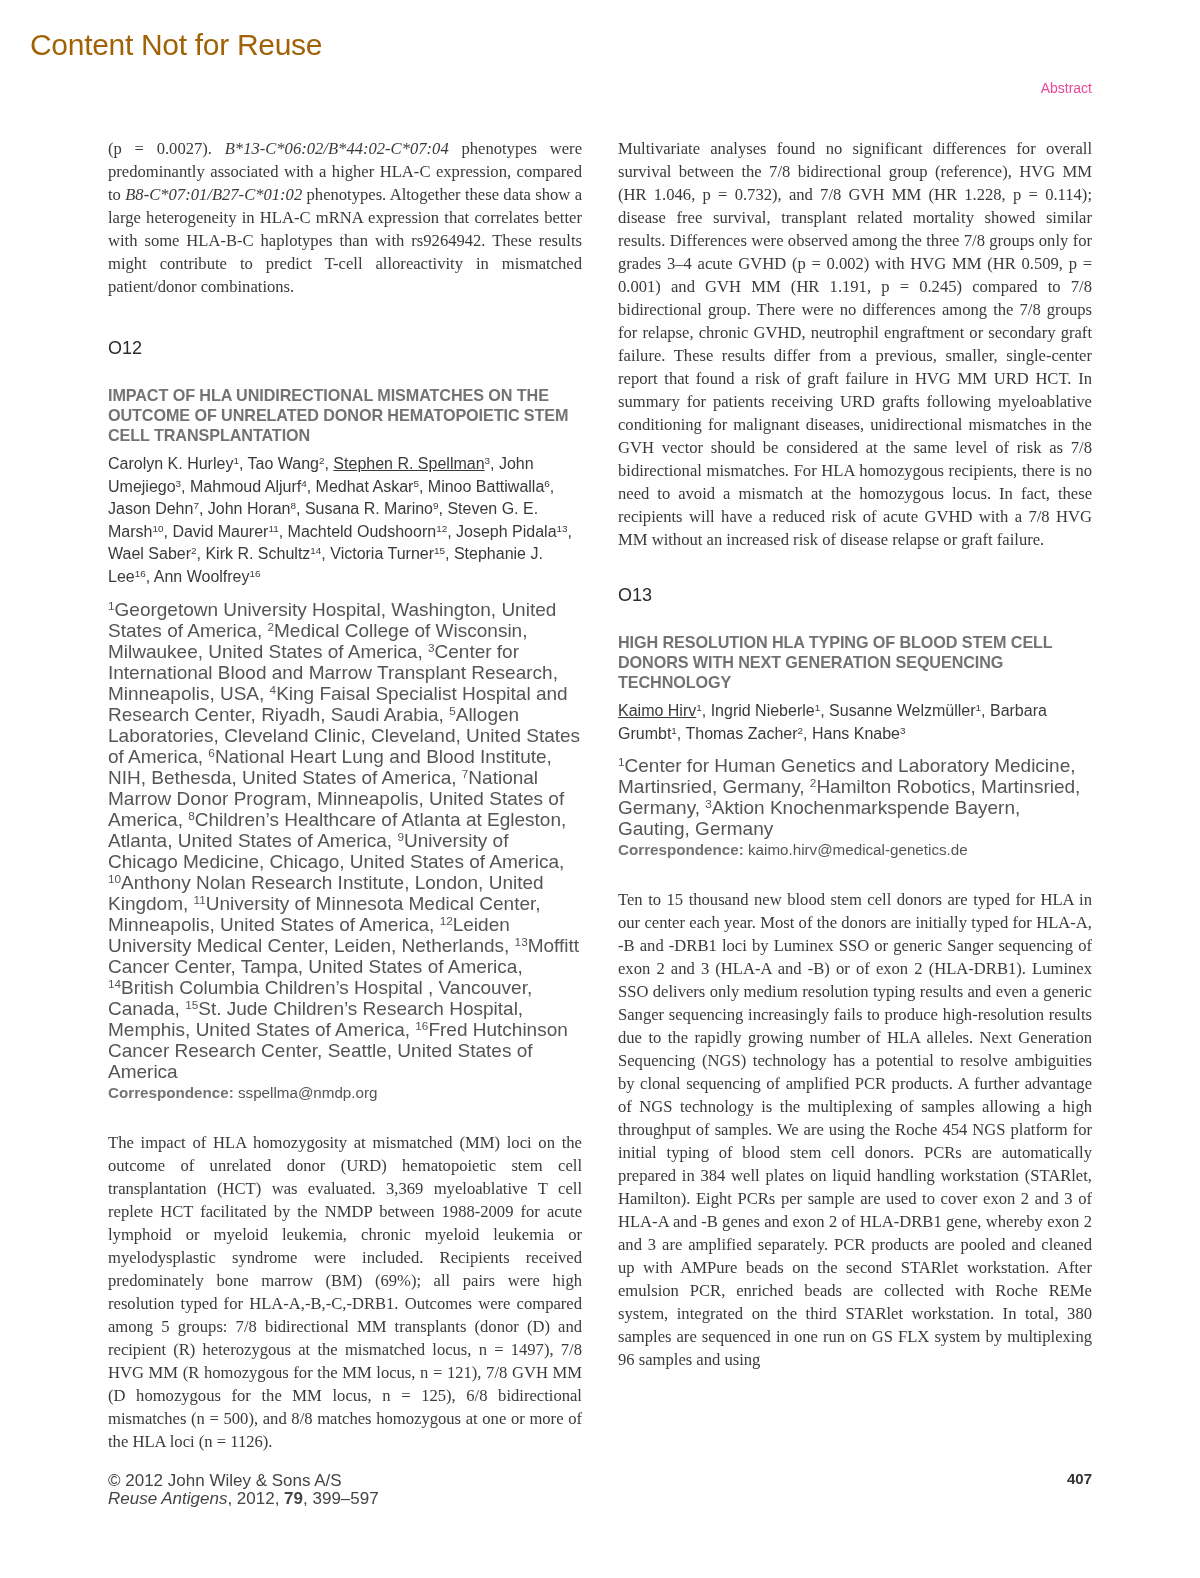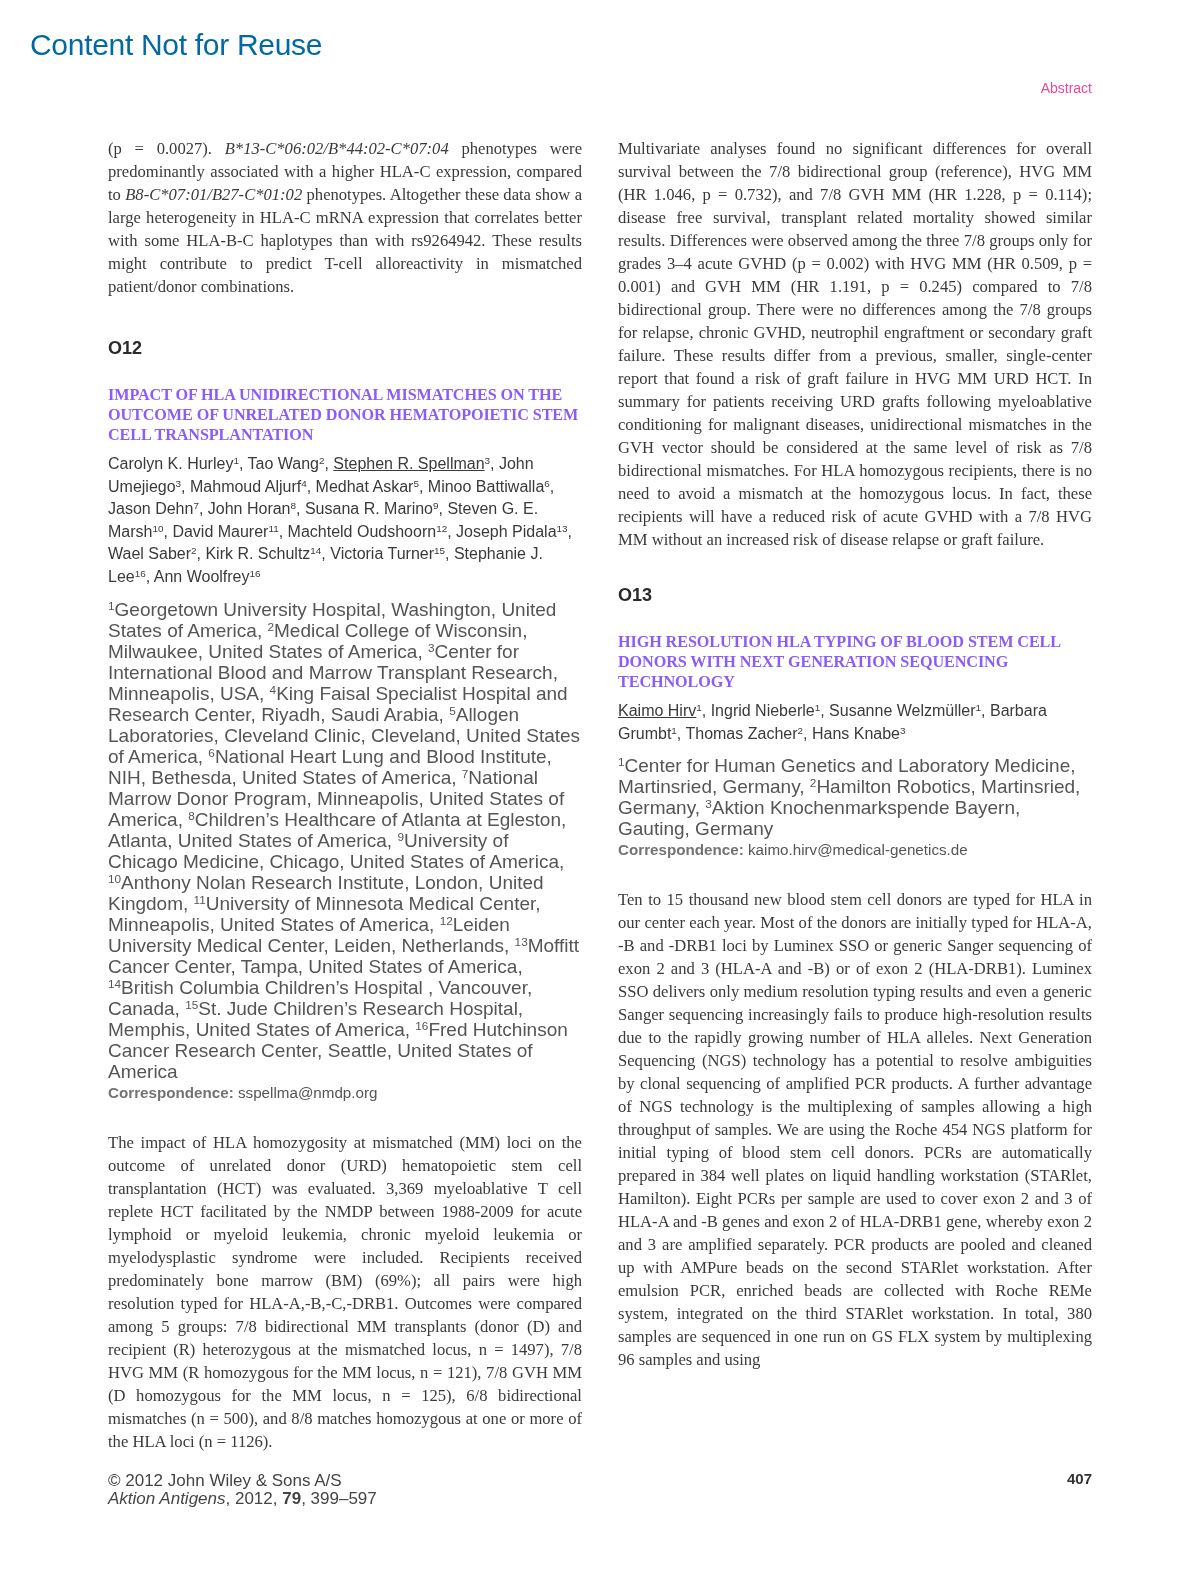--- a/index.html
+++ b/index.html
@@ -1,24 +1,24 @@
 <!DOCTYPE html>
 <html><head>
 <meta charset="utf-8">
 <style>
   html, body { margin: 0; padding: 0; background: #ffffff; }
   body { width: 1200px; height: 1578px; position: relative; overflow: hidden; color: #333333; }
-  .watermark { position: absolute; left: 30px; top: 28px; font-family: "Liberation Sans", sans-serif; font-size: 30px; color: #0369a1; letter-spacing: -0.3px; }
+  .watermark { position: absolute; left: 30px; top: 28px; font-family: "Liberation Sans", sans-serif; font-size: 30px; color: #a16207; letter-spacing: -0.3px; }
   .running-head { position: absolute; right: 108px; top: 80px; font-family: "Liberation Sans", sans-serif; font-size: 14px; color: #ec4899; }
   .col { position: absolute; top: 137px; width: 474px; }
   .col-left { left: 108px; }
   .col-right { left: 618px; }
   .body-text { font-family: "Liberation Serif", serif; font-size: 16.6px; line-height: 23px; text-align: justify; color: #3a3a3a; hyphens: auto; margin: 0; }
-  .abstract-id { font-family: "Liberation Sans", sans-serif; font-weight: bold; font-size: 18px; color: #2a2a2a; margin: 0; }
-  .abstract-title { font-family: Liberation Serif, serif; font-weight: bold; font-size: 16.2px; line-height: 20px; color: #8b5cf6; margin: 0; letter-spacing: -0.1px; }
+  .abstract-id { font-family: "Liberation Sans", sans-serif; font-weight: normal; font-size: 18px; color: #2a2a2a; margin: 0; }
+  .abstract-title { font-family: Liberation Sans, sans-serif; font-weight: bold; font-size: 16.2px; line-height: 20px; color: #737373; margin: 0; letter-spacing: -0.1px; }
   .authors { font-family: "Liberation Sans", sans-serif; font-size: 16px; line-height: 22.6px; color: #3a3a3a; margin: 0; }
   .authors .presenter { text-decoration: underline; }
   .affil { font-family: "Liberation Sans", sans-serif; font-size: 19px; line-height: 21px; color: #555; margin: 0; }
   .corr { font-family: "Liberation Sans", sans-serif; font-size: 15.2px; line-height: 21px; color: #555; margin: 0; }
   .corr b { color: #737373; }
   sup { font-size: 0.62em; line-height: 0; vertical-align: 0.55em; }
   .foot-left { position: absolute; left: 108px; top: 1472px; font-family: "Liberation Sans", sans-serif; font-size: 17px; line-height: 18px; color: #444; }
   .page-num { position: absolute; right: 108px; top: 1470px; font-family: "Liberation Sans", sans-serif; font-weight: bold; font-size: 15px; color: #333; }
 </style>
 </head>
@@ -58,15 +58,15 @@
   <p class="affil" style="margin-top:10px;">
     <span><sup>1</sup><span>Center for Human Genetics and Laboratory Medicine, Martinsried, Germany</span></span>, <span><sup>2</sup><span>Hamilton Robotics, Martinsried, Germany</span></span>, <span><sup>3</sup><span>Aktion Knochenmarkspende Bayern, Gauting, Germany</span></span>
   </p>
   <p class="corr"><b>Correspondence:</b> <span>kaimo.hirv@medical-genetics.de</span></p>
 
   <p class="body-text" style="margin-top:28px;">Ten to 15 thousand new blood stem cell donors are typed for HLA in our center each year. Most of the donors are initially typed for HLA-A, -B and -DRB1 loci by Luminex SSO or generic Sanger sequencing of exon 2 and 3 (HLA-A and -B) or of exon 2 (HLA-DRB1). Luminex SSO delivers only medium resolution typing results and even a generic Sanger sequencing increasingly fails to produce high-resolution results due to the rapidly growing number of HLA alleles. Next Generation Sequencing (NGS) technology has a potential to resolve ambiguities by clonal sequencing of amplified PCR products. A further advantage of NGS technology is the multiplexing of samples allowing a high throughput of samples. We are using the Roche 454 NGS platform for initial typing of blood stem cell donors. PCRs are automatically prepared in 384 well plates on liquid handling workstation (STARlet, Hamilton). Eight PCRs per sample are used to cover exon 2 and 3 of HLA-A and -B genes and exon 2 of HLA-DRB1 gene, whereby exon 2 and 3 are amplified separately. PCR products are pooled and cleaned up with AMPure beads on the second STARlet workstation. After emulsion PCR, enriched beads are collected with Roche REMe system, integrated on the third STARlet workstation. In total, 380 samples are sequenced in one run on GS FLX system by multiplexing 96 samples and using</p>
 </div>
 
 <div class="foot-left">
   <div>© 2012 John Wiley &amp; Sons A/S</div>
-  <div><i>Aktion Antigens</i><span>, 2012, </span><b>79</b><span>, 399–597</span></div>
+  <div><i>Reuse Antigens</i><span>, 2012, </span><b>79</b><span>, 399–597</span></div>
 </div>
 <div class="page-num">407</div>
 
 </body></html>

